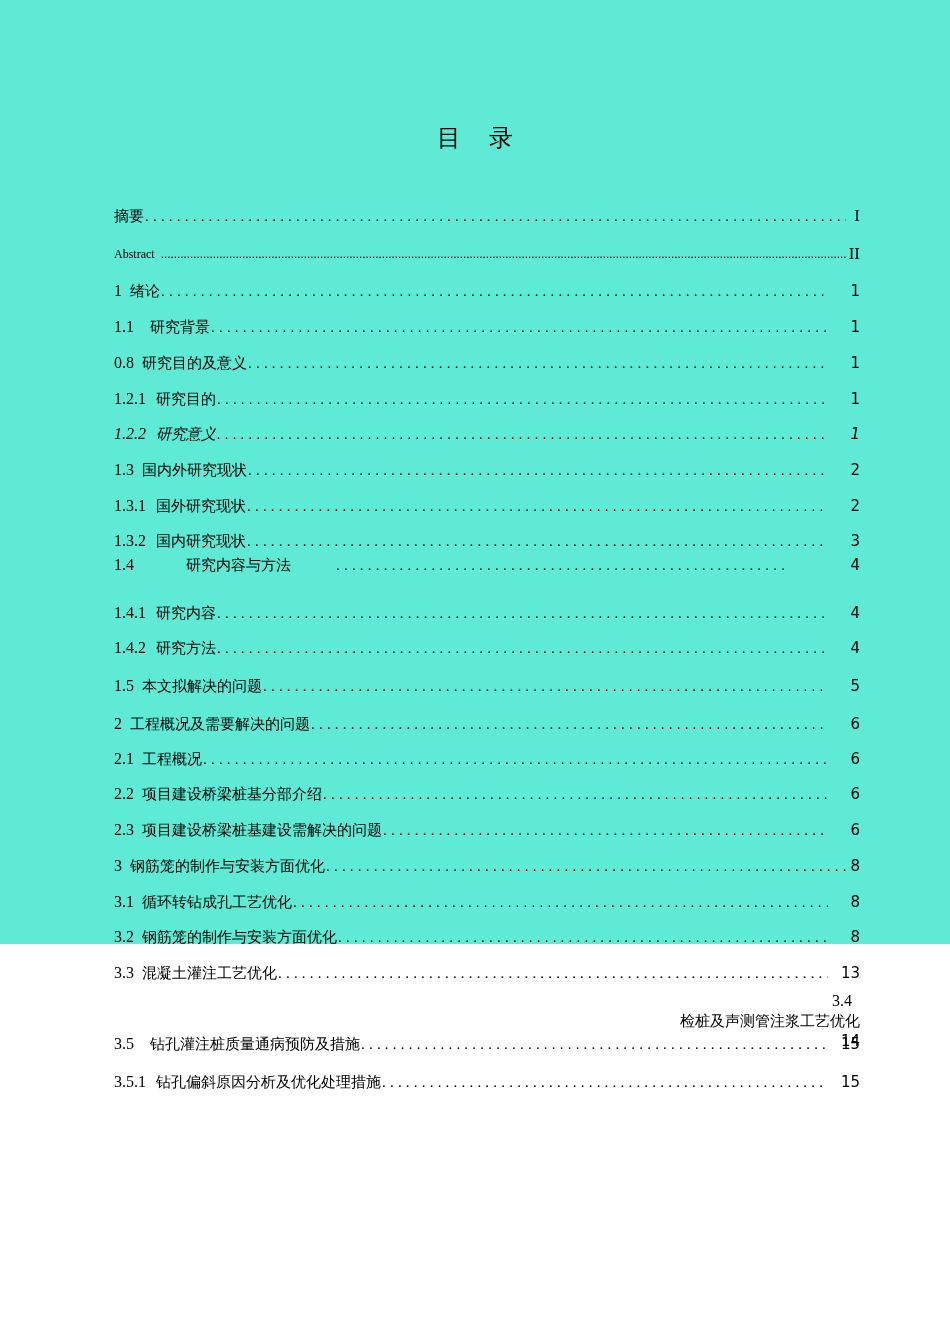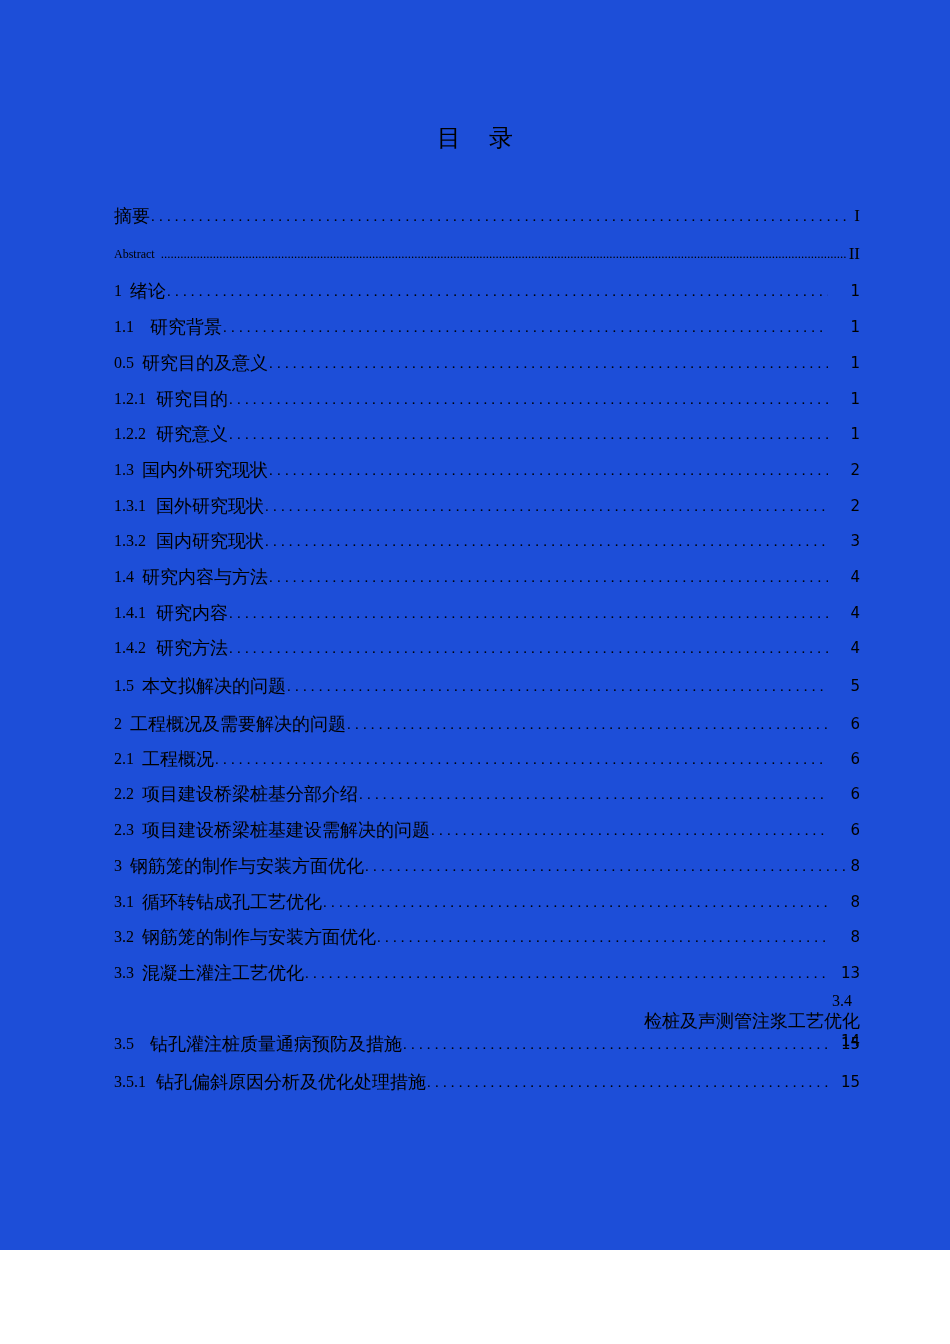--- a/index.html
+++ b/index.html
@@ -1,27 +1,27 @@
 <!DOCTYPE html>
 <html><head>
 <meta charset="utf-8">
 <style>
   html, body { margin: 0; padding: 0; background: #ffffff; }
   body { width: 950px; height: 1344px; position: relative; overflow: hidden;
          font-family: "Liberation Serif", "DejaVu Serif", serif; color: #000; }
-  .page { position: absolute; left: 0; top: 0; width: 950px; height: 1250px; background: #1d4ed8; }
+  .page { position: absolute; left: 0; top: 0; width: 950px; height: 944px; background: #5eead4; }
   .title { position: absolute; top: 122px; left: 0; width: 950px; text-align: center;
            font-family: "DejaVu Sans", sans-serif; font-size: 24px; letter-spacing: 0; }
   .title span { display: inline-block; }
   .title .gap { width: 28px; }
   .toc { position: absolute; left: 114px; width: 746px; top: 198px; }
   .row { position: absolute; left: 0; width: 746px; height: 28px; display: flex; align-items: flex-end;
          font-size: 16px; line-height: 20px; white-space: nowrap; }
   .num { font-family: "Liberation Serif", serif; }
-  .lbl { font-family: "DejaVu Sans", sans-serif; font-size: 18px; }
+  .lbl { font-family: "DejaVu Sans", sans-serif; font-size: 15px; }
   .lead { flex: 1; overflow: hidden; white-space: nowrap; letter-spacing: 4.2px; font-size: 15px;
           margin-left: 1px; color: #000; }
   .lead.tight { letter-spacing: 0px; font-size: 13px; }
   .pg { font-family: "DejaVu Sans", sans-serif; font-size: 15px; min-width: 14px; text-align: right; }
   .pg.pad { padding-left: 10px; min-width: 22px; }
   .pg.serif { font-family: "Liberation Serif", serif; font-size: 17px; }
 </style>
 </head>
 <body>
 
@@ -49,32 +49,32 @@
         <span class="lead">..........................................................................................................................................................................................................................</span>
         <span class="pg pad">1</span>
       </div>
       <div class="row" style="top: 111px;">
         <span class="num" style="margin-right: 16px;">1.1</span>
         <span class="lbl">研究背景</span>
         <span class="lead">..........................................................................................................................................................................................................................</span>
         <span class="pg pad">1</span>
       </div>
       <div class="row" style="top: 147px;">
-        <span class="num" style="margin-right: 8px;">0.5</span>
+        <span class="num" style="margin-right: 8px;">0.8</span>
         <span class="lbl">研究目的及意义</span>
         <span class="lead">..........................................................................................................................................................................................................................</span>
         <span class="pg pad">1</span>
       </div>
       <div class="row" style="top: 183px;">
         <span class="num" style="margin-right: 10px;">1.2.1</span>
         <span class="lbl">研究目的</span>
         <span class="lead">..........................................................................................................................................................................................................................</span>
         <span class="pg pad">1</span>
       </div>
-      <div class="row" style="top: 218px;">
+      <div class="row" style="top: 218px; font-style: italic;">
         <span class="num" style="margin-right: 10px;">1.2.2</span>
         <span class="lbl">研究意义</span>
         <span class="lead">..........................................................................................................................................................................................................................</span>
         <span class="pg pad">1</span>
       </div>
       <div class="row" style="top: 254px;">
         <span class="num" style="margin-right: 8px;">1.3</span>
         <span class="lbl">国内外研究现状</span>
         <span class="lead">..........................................................................................................................................................................................................................</span>
         <span class="pg pad">2</span>
@@ -84,21 +84,21 @@
         <span class="lbl">国外研究现状</span>
         <span class="lead">..........................................................................................................................................................................................................................</span>
         <span class="pg pad">2</span>
       </div>
       <div class="row" style="top: 325px;">
         <span class="num" style="margin-right: 10px;">1.3.2</span>
         <span class="lbl">国内研究现状</span>
         <span class="lead">..........................................................................................................................................................................................................................</span>
         <span class="pg pad">3</span>
       </div>
-      <div class="row" style="top: 361px;">
+      <div class="row" style="top: 349px; gap: 44px;">
         <span class="num" style="margin-right: 8px;">1.4</span>
         <span class="lbl">研究内容与方法</span>
         <span class="lead">..........................................................................................................................................................................................................................</span>
         <span class="pg pad">4</span>
       </div>
       <div class="row" style="top: 397px;">
         <span class="num" style="margin-right: 10px;">1.4.1</span>
         <span class="lbl">研究内容</span>
         <span class="lead">..........................................................................................................................................................................................................................</span>
         <span class="pg pad">4</span>

